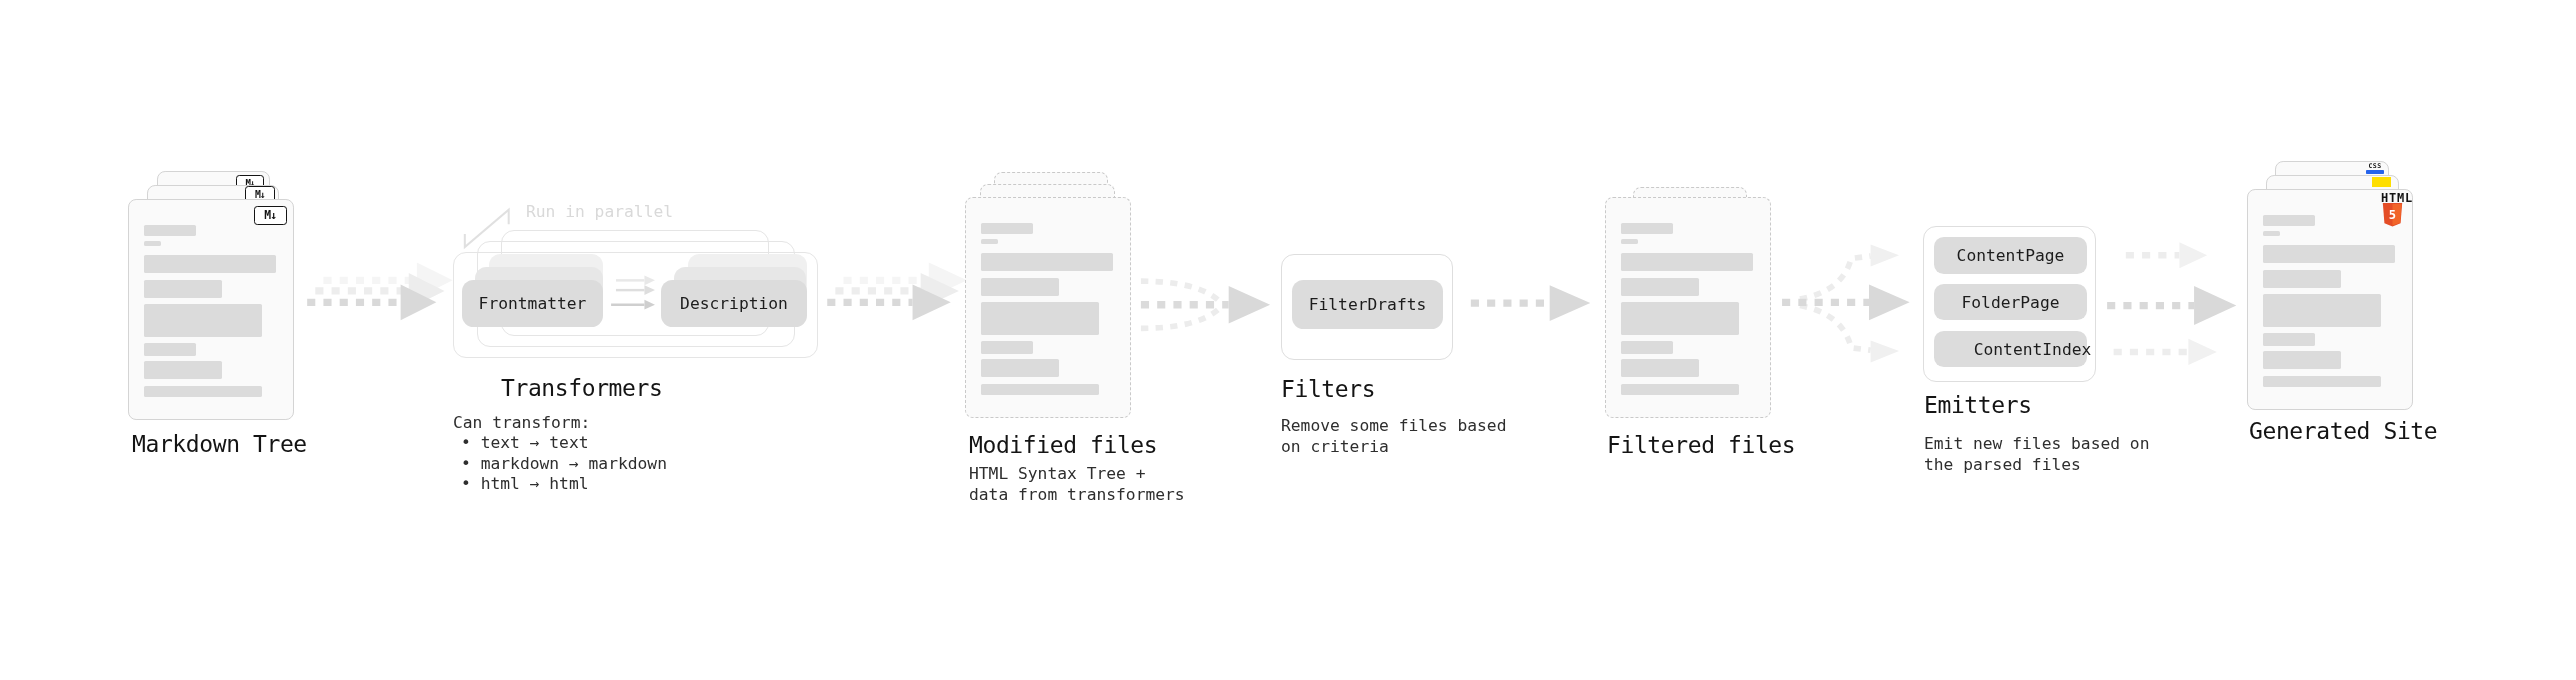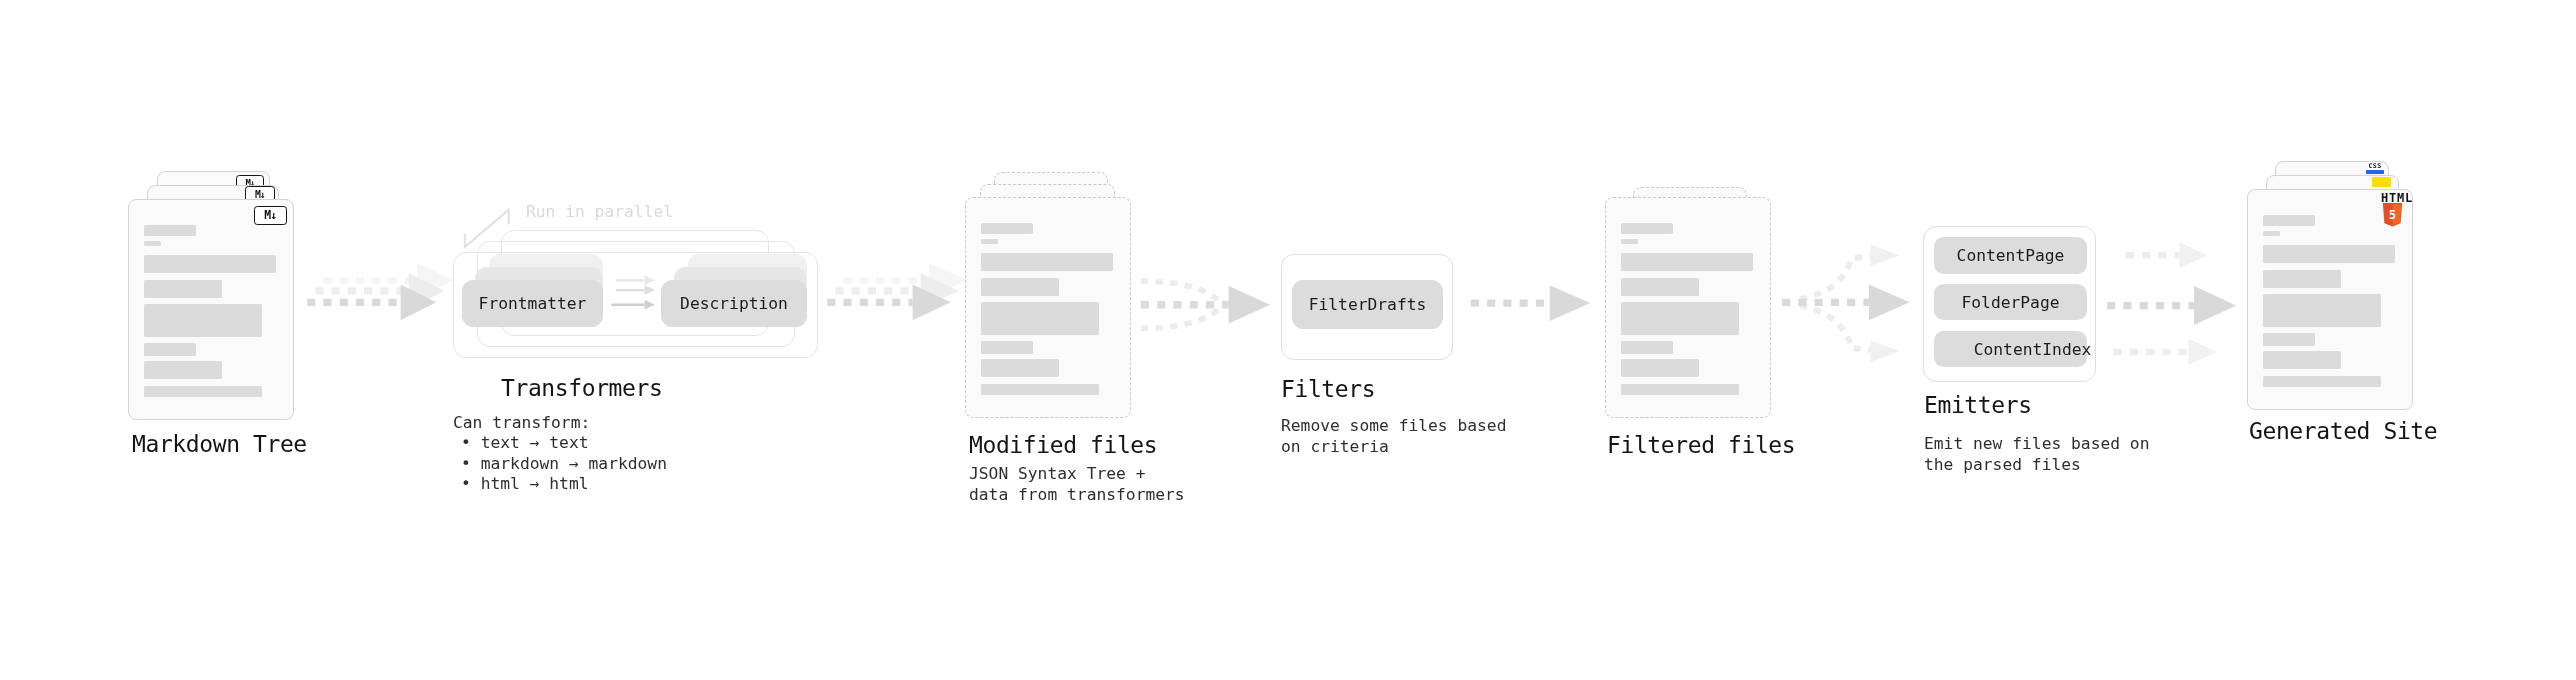--- a/index.html
+++ b/index.html
@@ -171,21 +171,21 @@
         <div class="bar" style="top: 55px; width: 132px; height: 18px;"></div>
         <div class="bar" style="top: 80px; width: 78px; height: 18px;"></div>
         <div class="bar" style="top: 104px; width: 118px; height: 32.5px;"></div>
         <div class="bar" style="top: 143px; width: 52px; height: 13px;"></div>
         <div class="bar" style="top: 161px; width: 78px; height: 18px;"></div>
         <div class="bar" style="top: 186px; width: 118px; height: 11.4px;"></div>
       </div>
   </div>
   <div class="title" style="left:969px;top:432px;">Modified files</div>
   <div class="desc" style="left:969px;top:463px;">
-    <div>JSON Syntax Tree +</div>
+    <div>HTML Syntax Tree +</div>
     <div>data from transformers</div>
   </div>
 
   <div class="obox opaque" style="left:1281px;top:254px;width:172px;height:106px;z-index:2;"></div>
   <div class="pill" style="left:1292px;top:280px;width:151px;height:49px;z-index:3;">FilterDrafts</div>
   <div class="title" style="left:1281px;top:376px;">Filters</div>
   <div class="desc" style="left:1281px;top:415px;">
     <div>Remove some files based</div>
     <div>on criteria</div>
   </div>

